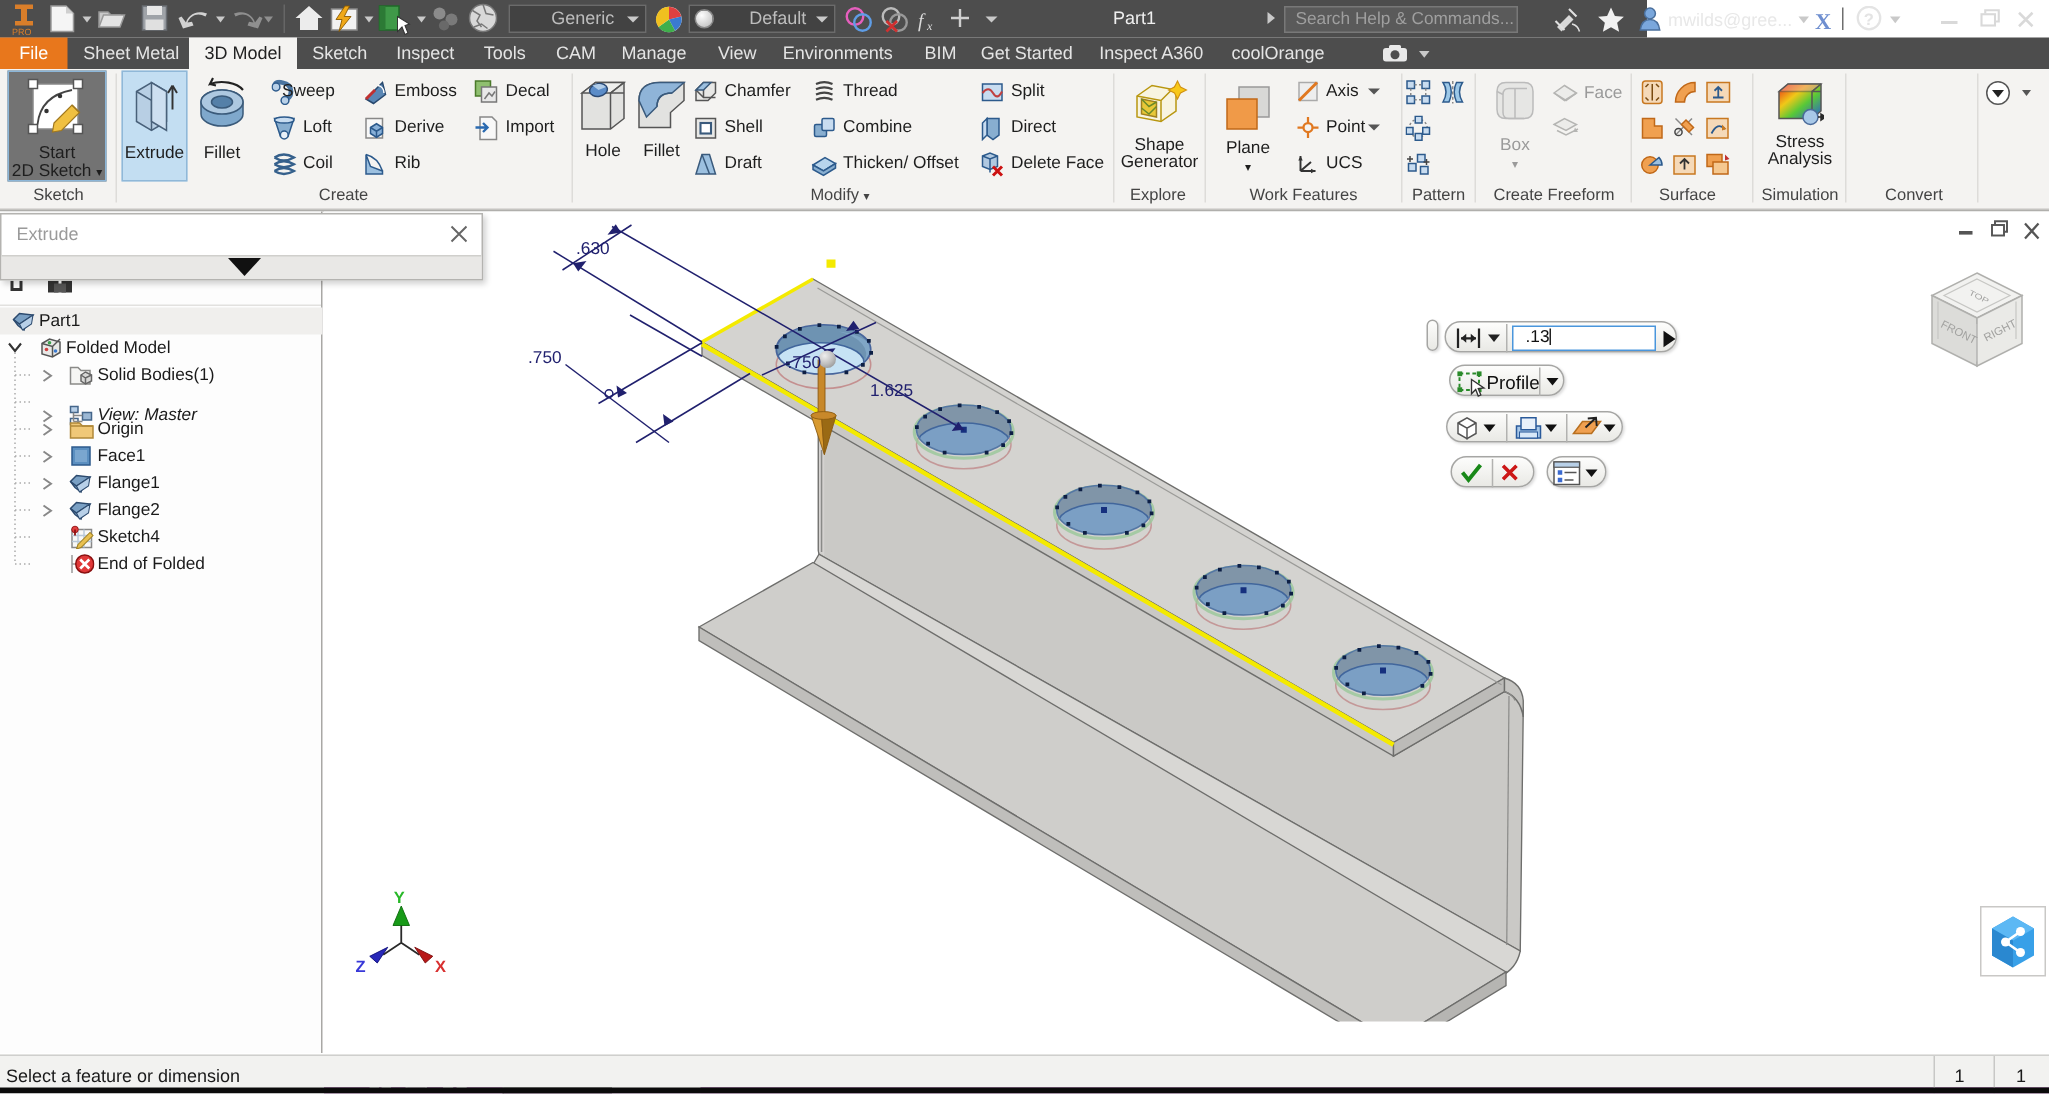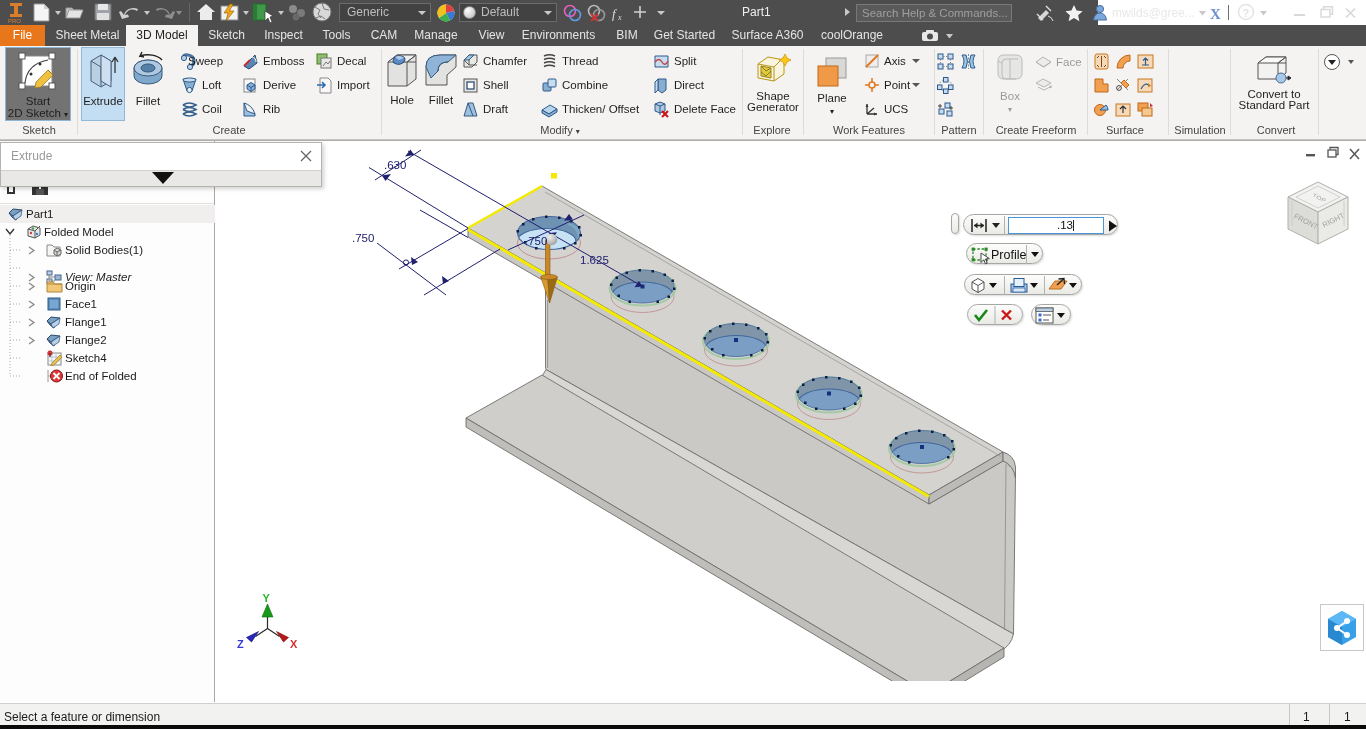--- a/index.html
+++ b/index.html
@@ -1,21 +1,21 @@
 <!DOCTYPE html>
 <html><head>
 <meta charset="utf-8">
 <style>
 * { margin:0; padding:0; box-sizing:border-box; }
 html,body { width:1366px; height:729px; overflow:hidden; font-family:"Liberation Sans", sans-serif; }
 #app { position:relative; width:1366px; height:729px; background:#fff; }
 .abs { position:absolute; }
 
 
-#titlebar { position:absolute; left:0; top:0; width:1098px; height:25px; background:#4d4d4d; }
+#titlebar { position:absolute; left:0; top:0; width:1098px; height:25px; background:#4d4d4d;text-align:center; }
 #menubar { position:absolute; left:0; top:25px; width:1366px; height:21px; background:#4d4d4d; }
 .mtab { position:absolute; top:0; height:21px; line-height:21px; color:#e4e4e4; font-size:12px; text-align:center; }
 .mtab.file { background:#e8771c; color:#fff; }
 .mtab.active { background:#f4f3f1; color:#222; }
 
 
 #ribbon { position:absolute; left:0; top:46px; width:1366px; height:94px; background:#f4f3f1; border-bottom:1px solid #c5c4c1; }
 .rsep { position:absolute; top:3px; width:1px; height:86px; background:#dddcd9; }
 .plabel { position:absolute; top:78px; height:13px; font-size:11px; color:#444; text-align:center; width:120px; }
 .rtext { position:absolute; font-size:11.5px; color:#1e1e1e; white-space:nowrap; }
@@ -169,21 +169,21 @@
     <div class="mtab active" style="left:126px;width:72px;">3D Model</div>
     <div class="mtab" style="left:200px;width:53px;">Sketch</div>
     <div class="mtab" style="left:256px;width:55px;">Inspect</div>
     <div class="mtab" style="left:313px;width:47px;">Tools</div>
     <div class="mtab" style="left:362px;width:44px;">CAM</div>
     <div class="mtab" style="left:406px;width:60px;">Manage</div>
     <div class="mtab" style="left:468px;width:47px;">View</div>
     <div class="mtab" style="left:513px;width:91px;text-align:center;">Environments</div>
     <div class="mtab" style="left:606px;width:42px;">BIM</div>
     <div class="mtab" style="left:646px;width:77px;">Get Started</div>
-    <div class="mtab" style="left:721px;width:93px;">Surface A360</div>
+    <div class="mtab" style="left:721px;width:93px;">Inspect A360</div>
     <div class="mtab" style="left:812px;width:80px;">coolOrange</div>
     <svg class="abs" style="left:922px;top:4px" width="36" height="14" viewBox="0 0 36 14">
       <rect x="0" y="3" width="16" height="9" rx="2" fill="#e8e8e8"></rect>
       <rect x="4" y="1" width="8" height="3" rx="1" fill="#e8e8e8"></rect>
       <circle cx="8" cy="7.5" r="3" fill="#4d4d4d"></circle>
       <path d="M24 5 l7 0 -3.5 4.5 z" fill="#c9c9c9"></path>
     </svg>
   </div>
   <div id="ribbon">
 
@@ -488,31 +488,39 @@
     <svg class="abs" style="left:1115px;top:55px" width="17" height="17" viewBox="0 0 17 17">
         <rect x="1" y="3" width="14" height="12" fill="#f5d9b8" stroke="#c87820"></rect>
         <path d="M8 12 v-7 m-3 3 l3 -3 3 3" fill="none" stroke="#333" stroke-width="1.2"></path>
       </svg>
     <svg class="abs" style="left:1137px;top:55px" width="17" height="17" viewBox="0 0 17 17">
         <rect x="1" y="2" width="10" height="8" fill="#f0a050" stroke="#c06818"></rect>
         <rect x="5" y="7" width="10" height="8" fill="#f5c890" stroke="#c06818"></rect>
         <path d="M13 2 l3 3 -3 1 z" fill="#c03030"></path>
       </svg>
 
-
-    <div class="bigbtn" style="left:1234px;width:80px;">
-      <svg width="36" height="32" style="margin-top:7px" viewBox="0 0 36 32">
-        <path d="M2 9 l8 -6 h20 v16 l-8 6 H2 z" fill="#f2f2f0" stroke="#555"></path>
-        <path d="M2 9 l8 -6 20 0 -8 6 z" fill="#fafaf8" stroke="#555"></path>
-        <path d="M22 9 l8 -6 m-8 22 V9 h8" fill="none" stroke="#555"></path>
-        <circle cx="25" cy="24" r="5" fill="#a8c8e8" stroke="#4a6a9a"></circle>
-        <path d="M30 24 h4 m-2 -2 l3 2 -3 2 z" fill="#2a2a2a" stroke="#2a2a2a"></path>
-      </svg>
-      <div style="margin-top:1px;line-height:11px;">Convert to<br>Standard Part</div>
-    </div>
+    <div class="bigbtn" style="left:1172px;width:56px;">
+      <svg width="32" height="32" style="margin-top:7px" viewBox="0 0 32 32">
+        <defs>
+          <linearGradient id="sa1" x1="0" y1="0" x2="1" y2="1">
+            <stop offset="0" stop-color="#e82818"></stop>
+              <stop offset="0.35" stop-color="#f0c818"></stop>
+              <stop offset="0.6" stop-color="#58c838"></stop>
+              <stop offset="1" stop-color="#2858d8"></stop>
+          </linearGradient>
+        </defs>
+        <path d="M2 7 l6 -5 h22 v18 l-6 5 H2 z" fill="url(#sa1)" stroke="#555"></path>
+        <path d="M2 7 l6 -5 22 0 -6 5 z" fill="#f0a0a0" opacity="0.5" stroke="#555"></path>
+        <path d="M24 7 l6 -5 m-6 23 V7 h6" fill="none" stroke="#555"></path>
+        <circle cx="23" cy="24" r="5" fill="#a8c8e8" stroke="#4a6a9a"></circle>
+        <path d="M28 24 h4 m-2 -2 l3 2 -3 2 z" fill="#2a2a2a" stroke="#2a2a2a"></path>
+      </svg>
+      <div style="margin-top:1px;line-height:11px;">Stress<br>Analysis</div>
+    </div>
+
 
     <svg class="abs" style="left:1324px;top:8px" width="32" height="16" viewBox="0 0 32 16">
       <circle cx="8" cy="8" r="7.5" fill="#fff" stroke="#555"></circle>
       <path d="M4 6 h8 l-4 5 z" fill="#222"></path>
       <path d="M24 6 l6 0 -3 4 z" fill="#555"></path>
     </svg>
   </div>
   <div id="mainarea">
     <div id="browser">
 
@@ -867,21 +875,21 @@
       </svg>
 
       <div class="pill" style="left:735px;top:72px;width:8px;height:21px;border-radius:4px;"></div>
       <div class="pill" style="left:747px;top:73px;width:155px;height:21px;">
         <svg class="abs" style="left:3px;top:0" width="36" height="21" viewBox="0 0 36 21">
           <path d="M5 4 v13 M19 4 v13 M7 10.5 h10" stroke="#222" stroke-width="1.5" fill="none"></path>
           <path d="M7 10.5 l3.5 -3 v6 z M17 10.5 l-3.5 -3 v6 z" fill="#222"></path>
           <path d="M25 8 l8 0 -4 5 z" fill="#222"></path>
         </svg>
         <div class="abs" style="left:40px;top:1px;width:1px;height:19px;background:#b2b2b0;"></div>
-        <div class="abs" style="left:44px;top:2px;width:96px;height:17px;background:#fff;border:1.5px solid #4a96dc;font-size:11.5px;color:#111;line-height:14px;padding-left:40px;"><span style="margin-left:8px;">.13</span><span style="display:inline-block;width:1px;height:11px;background:#222;vertical-align:-2px;"></span></div>
+        <div class="abs" style="left:44px;top:2px;width:96px;height:17px;background:#fff;border:1.5px solid #4a96dc;font-size:11.5px;color:#111;line-height:14px;"><span style="margin-left:8px;">.13</span><span style="display:inline-block;width:1px;height:11px;background:#222;vertical-align:-2px;"></span></div>
         <svg class="abs" style="left:143px;top:4px" width="12" height="14" viewBox="0 0 12 14">
             <path d="M2 1.5 l8 5.5 -8 5.5 z" fill="#111"></path>
           </svg>
       </div>
       <div class="pill" style="left:750px;top:102px;width:77px;height:21px;">
         <svg width="76" height="21" viewBox="0 0 76 21">
           <rect x="6" y="5" width="13" height="11" fill="none" stroke="#2a8a2a" stroke-dasharray="2.5 1.8" stroke-width="1.3"></rect>
           <rect x="4.6" y="3.6" width="3.2" height="3.2" fill="#2a8a2a"></rect>
             <rect x="17.5" y="3.6" width="3.2" height="3.2" fill="#2a8a2a"></rect>
             <rect x="4.6" y="14.2" width="3.2" height="3.2" fill="#2a8a2a"></rect>

